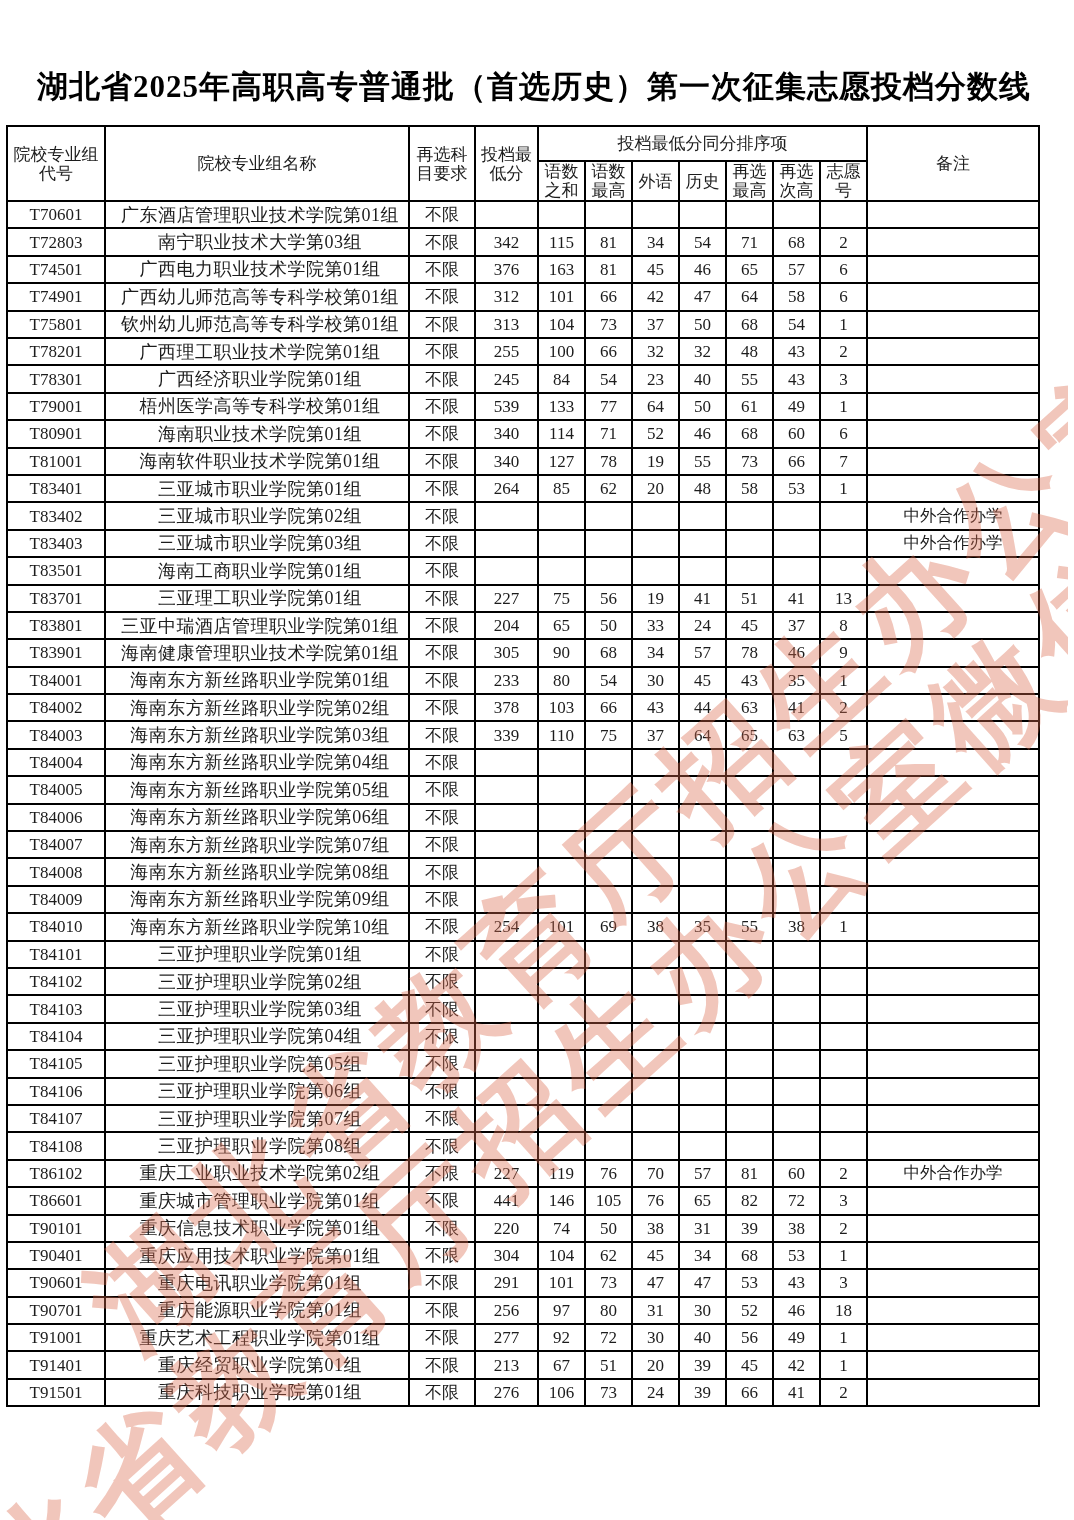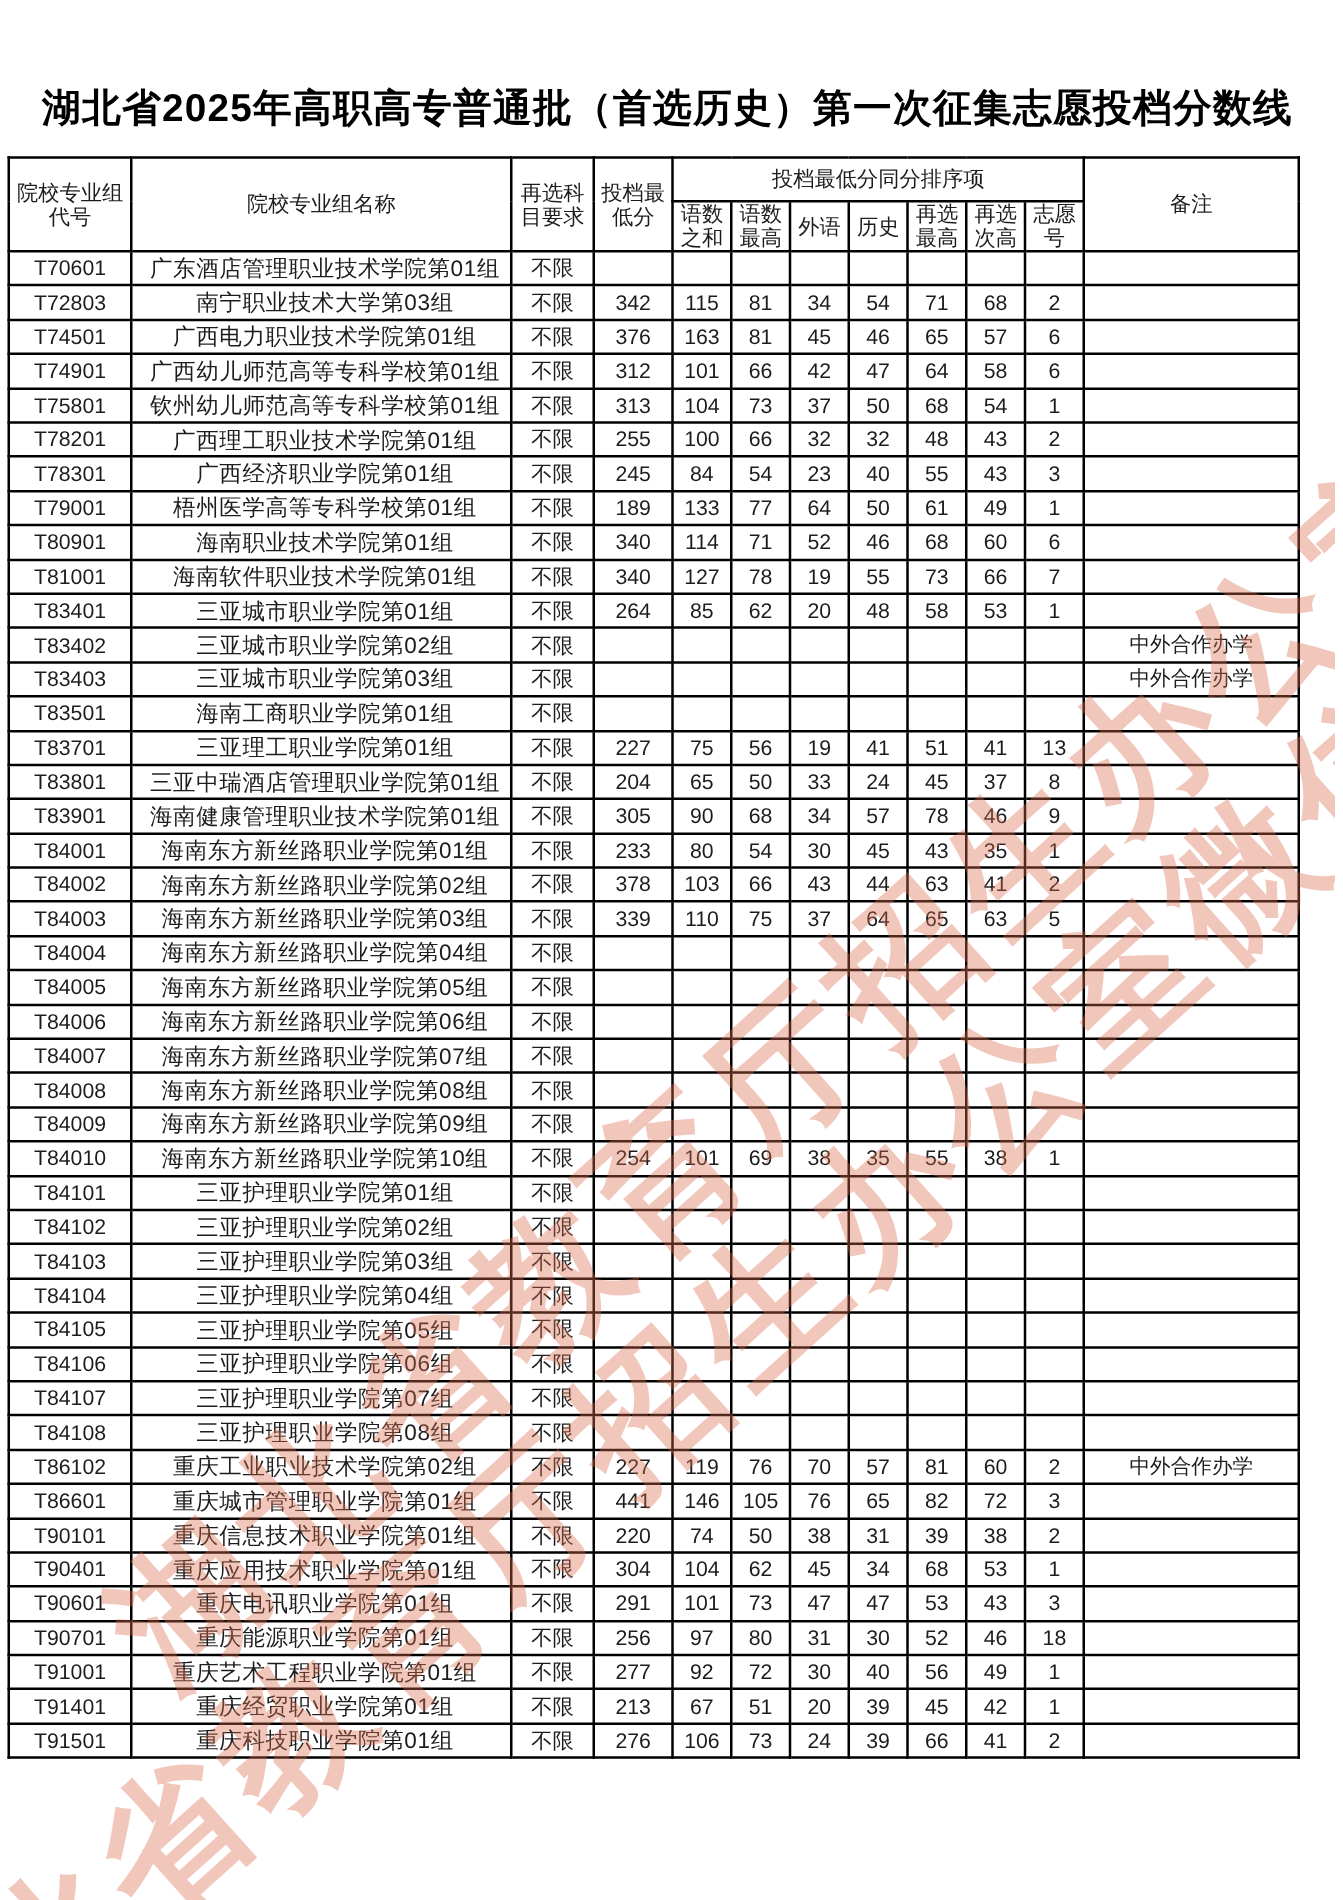--- a/index.html
+++ b/index.html
@@ -1,21 +1,21 @@
 <!DOCTYPE html>
 <html><head>
 <meta charset="utf-8">
 <style>
   html,body{margin:0;padding:0;background:#ffffff;}
   #page{
     position:relative;
     width:1068px;height:1520px;
     background:#ffffff;
     overflow:hidden;
-    font-family:Liberation Sans, sans-serif;
+    font-family:Liberation Serif, serif;
     color:#1c1c1c;
   }
   #doc-title{
     position:absolute;top:66px;left:0;width:100%;
     text-align:center;
     font-size:31px;font-weight:bold;color:#000;
     letter-spacing:1px;
     z-index:2;
   }
   table.score-table{
@@ -207,21 +207,21 @@
           <td class="c7">40</td>
           <td class="c8">55</td>
           <td class="c9">43</td>
           <td class="c10">3</td>
           <td class="c11"></td>
         </tr>
         <tr>
           <td class="c0">T79001</td>
           <td class="c1">梧州医学高等专科学校第01组</td>
           <td class="c2">不限</td>
-          <td class="c3">189</td>
+          <td class="c3">539</td>
           <td class="c4">133</td>
           <td class="c5">77</td>
           <td class="c6">64</td>
           <td class="c7">50</td>
           <td class="c8">61</td>
           <td class="c9">49</td>
           <td class="c10">1</td>
           <td class="c11"></td>
         </tr>
         <tr>

